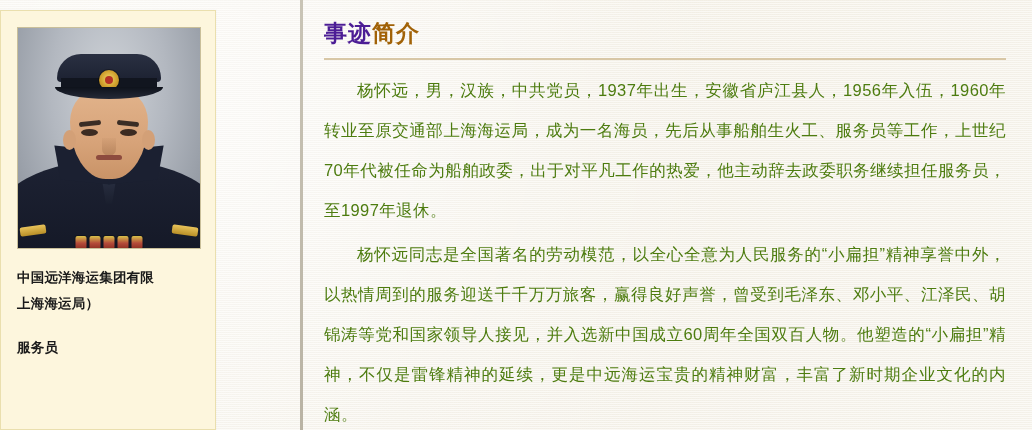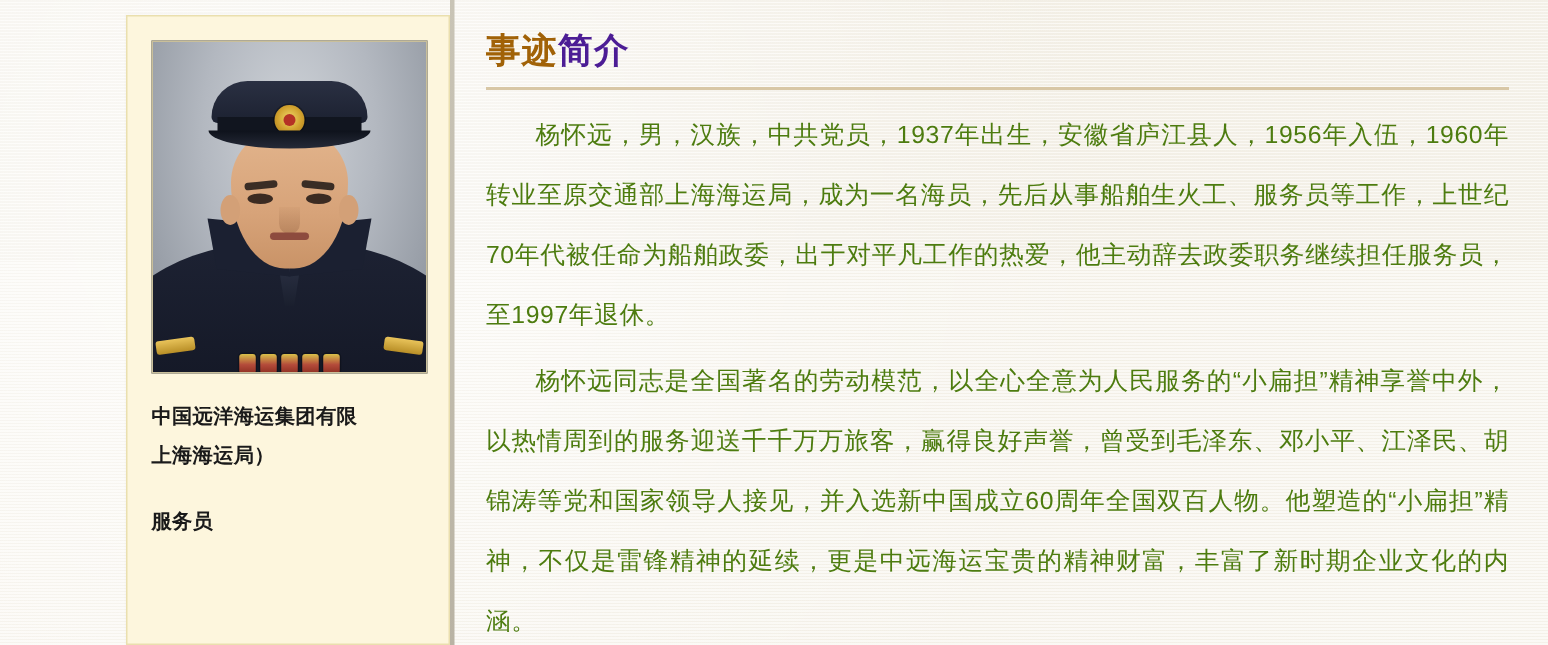--- a/index.html
+++ b/index.html
@@ -31,21 +31,21 @@
       radial-gradient(circle at 20% 30%, rgba(255,255,255,0.65), rgba(255,255,255,0) 60%),
       linear-gradient(120deg, #f9f6ef 0%, #f5f1e7 50%, #f7f4ec 100%);
     pointer-events: none;
   }
   .left-col {
     position: relative;
     width: 300px;
     flex: 0 0 300px;
     padding: 10px 0 0 0;
     display: flex;
-    justify-content: flex-end;
+    justify-content: flex-start;
     z-index: 2;
   }
   .card {
     width: 216px;
     background: #fdf6dd;
     border: 1px solid #eadfae;
     box-shadow: 0 0 0 1px rgba(0,0,0,0.01);
     padding: 16px 16px 18px 16px;
     box-sizing: border-box;
   }
@@ -288,22 +288,22 @@
     box-sizing: border-box;
     z-index: 2;
   }
   .section-title {
     font-size: 23px;
     font-weight: bold;
     line-height: 34px;
     margin: 0 0 4px 0;
     letter-spacing: 1px;
   }
-  .section-title .t-dark { color: #a16207; }
-  .section-title .t-red { color: #4c1d95; font-family: Liberation Mono, monospace; }
+  .section-title .t-dark { color: #4c1d95; }
+  .section-title .t-red { color: #a16207; font-family: Liberation Mono, monospace; }
   .title-rule {
     height: 2px;
     background: #d8c7a6;
     margin: 6px 0 10px 0;
   }
   .body-text p {
     margin: 0 0 4px 0;
     font-size: 16.5px;
     line-height: 40px;
     color: #4d7c0f;

